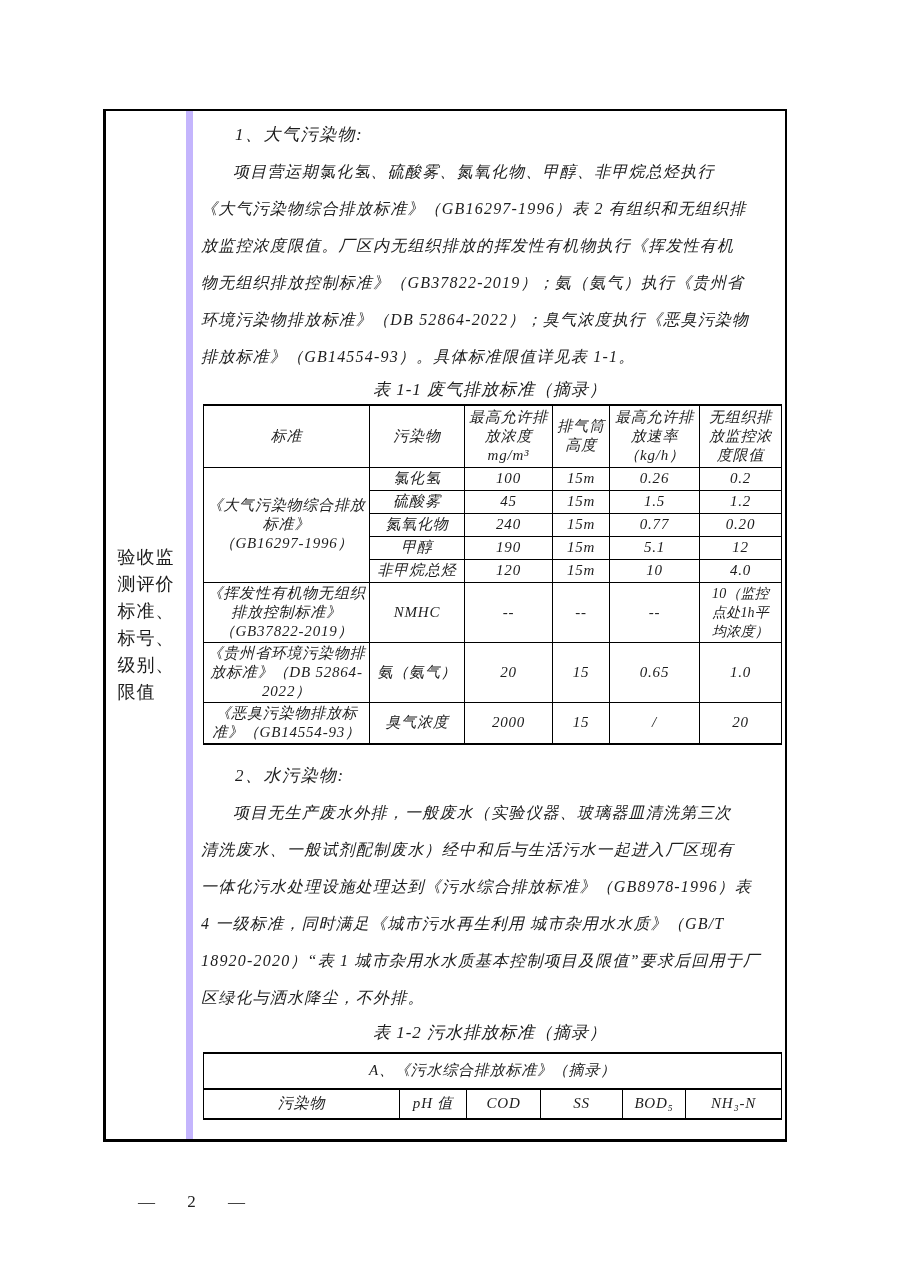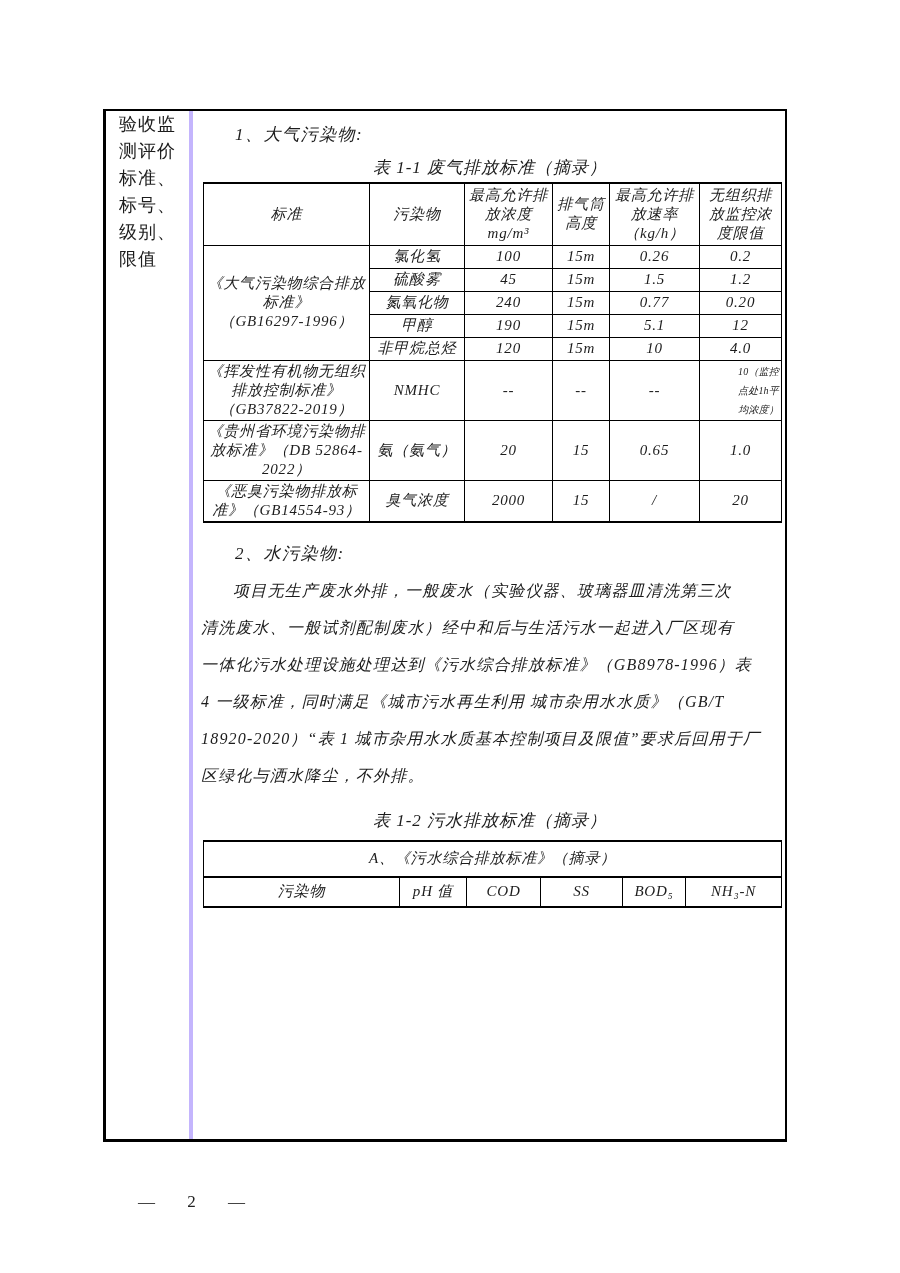--- a/index.html
+++ b/index.html
@@ -10,57 +10,57 @@
     color: #1c1c1c;
   }
   .frame {
     position: absolute; left: 103px; top: 109px;
     width: 684px; height: 1033px;
     border: 2px solid #000; border-bottom-width: 3px; border-left-width: 3px;
     display: flex; overflow: hidden; background: #fff;
   }
   .side-cell {
     width: 87px; flex: 0 0 87px;
-    border-right: 4px solid #c4b5fd;
-    display: flex; align-items: flex-start; justify-content: center;
+    border-right: 7px solid #c4b5fd;
+    display: flex; align-items: center; justify-content: center;
   }
   .side-label {
     white-space: pre-line; font-size: 18px; letter-spacing: 1px;
     line-height: 27px; text-align: left;
   }
   .content-cell { flex: 1 1 auto; padding: 5px 6px 0 8px; overflow: hidden; font-style: italic; }
   .heading {
     font-size: 17px; line-height: 37px; text-indent: 2em; letter-spacing: 1.5px;
   }
   .heading.second { margin-top: 12px; }
   .para {
     white-space: pre-line; text-indent: 2em;
     font-size: 16px; letter-spacing: 1.2px; line-height: 37px;
   }
   .tbl-title {
     text-align: center; font-size: 17px; line-height: 22px; letter-spacing: 1px;
   }
   .tbl-title.t1 { margin-top: 4px; margin-bottom: 3px; text-align: center; }
-  .tbl-title.t2 { margin-top: 16px; margin-bottom: 0; text-align: center; }
+  .tbl-title.t2 { margin-top: 6px; margin-bottom: 0; text-align: center; }
   table {
     border-collapse: collapse; table-layout: fixed;
     width: 578px; margin-left: 2px;
   }
   table.t1 { margin-top: 0; }
   table.t2 { margin-top: 8px; }
   td {
     border: 1px solid #000; text-align: center; vertical-align: middle;
     font-size: 15px; letter-spacing: 0.8px; line-height: 19px;
     white-space: pre-line; padding: 1px 2px; overflow: hidden;
   }
   table.t1 { border-top: 2px solid #000; border-bottom: 2px solid #000; }
   table.t2 { border-top: 2px solid #000; border-bottom: 2px solid #000; }
   table.t2 td.span-a { border-bottom: 2px solid #000; }
   table.t2 tr.hdr td { border-bottom: 2px solid #000; }
-  td.cell-small { font-size: 10px; letter-spacing: 0.2px; text-align: right; }
+  td.cell-small { font-size: 14px; letter-spacing: 0.2px; }
   tr.h-hdr { height: 62px; }
   tr.h-data { height: 23px; }
   tr.h-r6 { height: 60px; }
   tr.h-r7 { height: 58px; }
   tr.h-r8 { height: 39px; }
   tr.h-a { height: 36px; }
   tr.h-hdr2 { height: 30px; }
   tr.h-data2 { height: 38px; }
   .page-number {
     position: absolute; left: 138px; top: 1192px;
@@ -75,20 +75,26 @@
     <div class="side-label">验收监
 测评价
 标准、
 标号、
 级别、
 限值</div>
   </div>
   <div class="content-cell">
 
     <div class="heading">1、大气污染物:</div>
+    <div class="para">项目营运期氯化氢、硫酸雾、氮氧化物、甲醇、非甲烷总烃执行
+《大气污染物综合排放标准》（GB16297-1996）表 2 有组织和无组织排
+放监控浓度限值。厂区内无组织排放的挥发性有机物执行《挥发性有机
+物无组织排放控制标准》（GB37822-2019）；氨（氨气）执行《贵州省
+环境污染物排放标准》（DB 52864-2022）；臭气浓度执行《恶臭污染物
+排放标准》（GB14554-93）。具体标准限值详见表 1-1。</div>
 
     <div class="tbl-title t1">表 1-1  废气排放标准（摘录）</div>
     <table class="t1">
       <colgroup>
         <col style="width:166px">
           <col style="width:95px">
           <col style="width:88px">
         <col style="width:57px">
           <col style="width:90px">
           <col style="width:82px">

